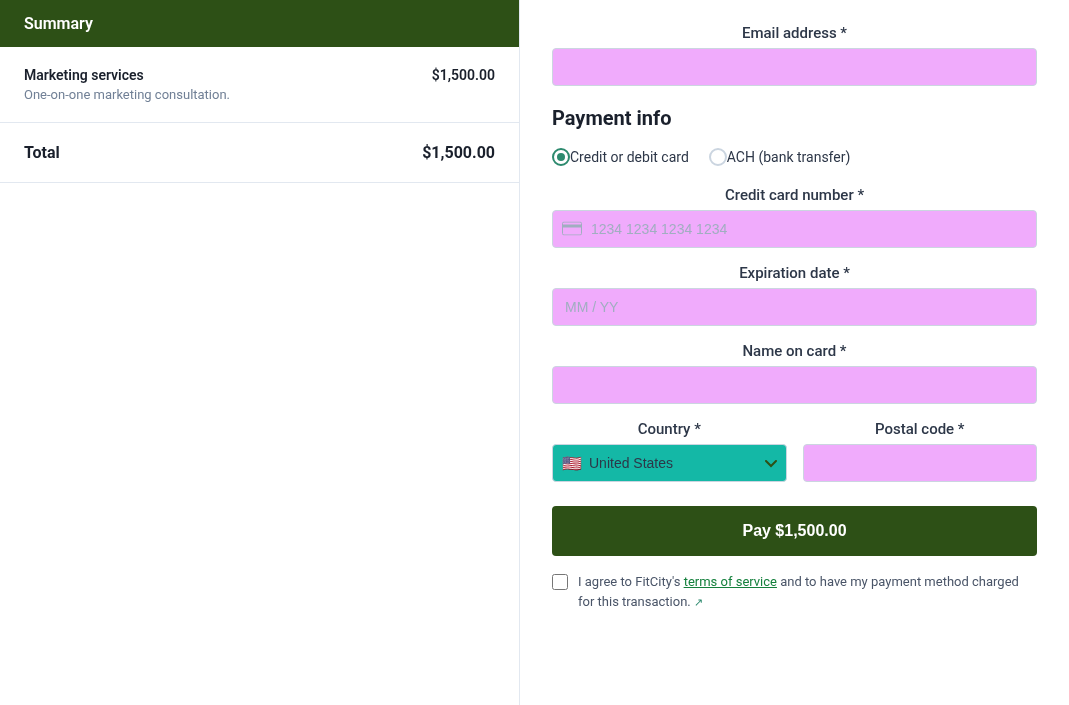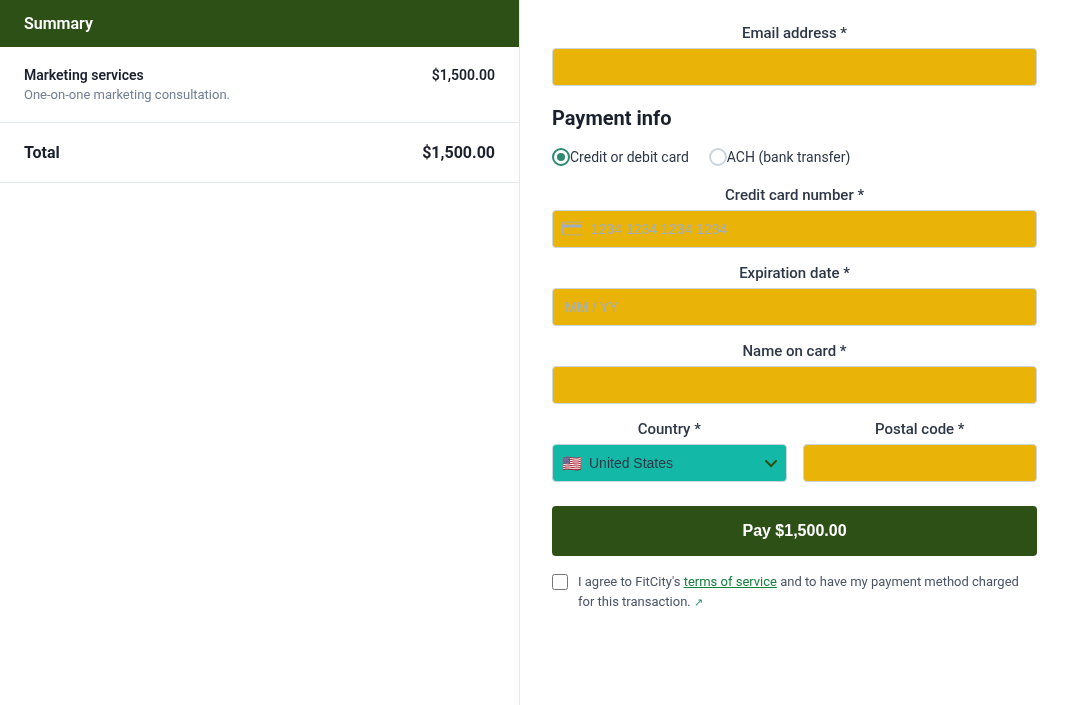--- a/index.html
+++ b/index.html
@@ -90,21 +90,21 @@
       margin-bottom: 6px;
       text-align: center;
     }
     .text-input {
       width: 100%;
       border: 1px solid #cbd5e0;
       border-radius: 4px;
       padding: 10px 12px;
       font-size: 14px;
       color: #2d3748;
-      background: #eab308;
+      background: #f0abfc;
       outline: none;
     }
     .text-input::placeholder {
       color: #a0aec0;
     }
     .field-group {
       margin-bottom: 16px;
     }
     .payment-section {
       margin-top: 20px;

